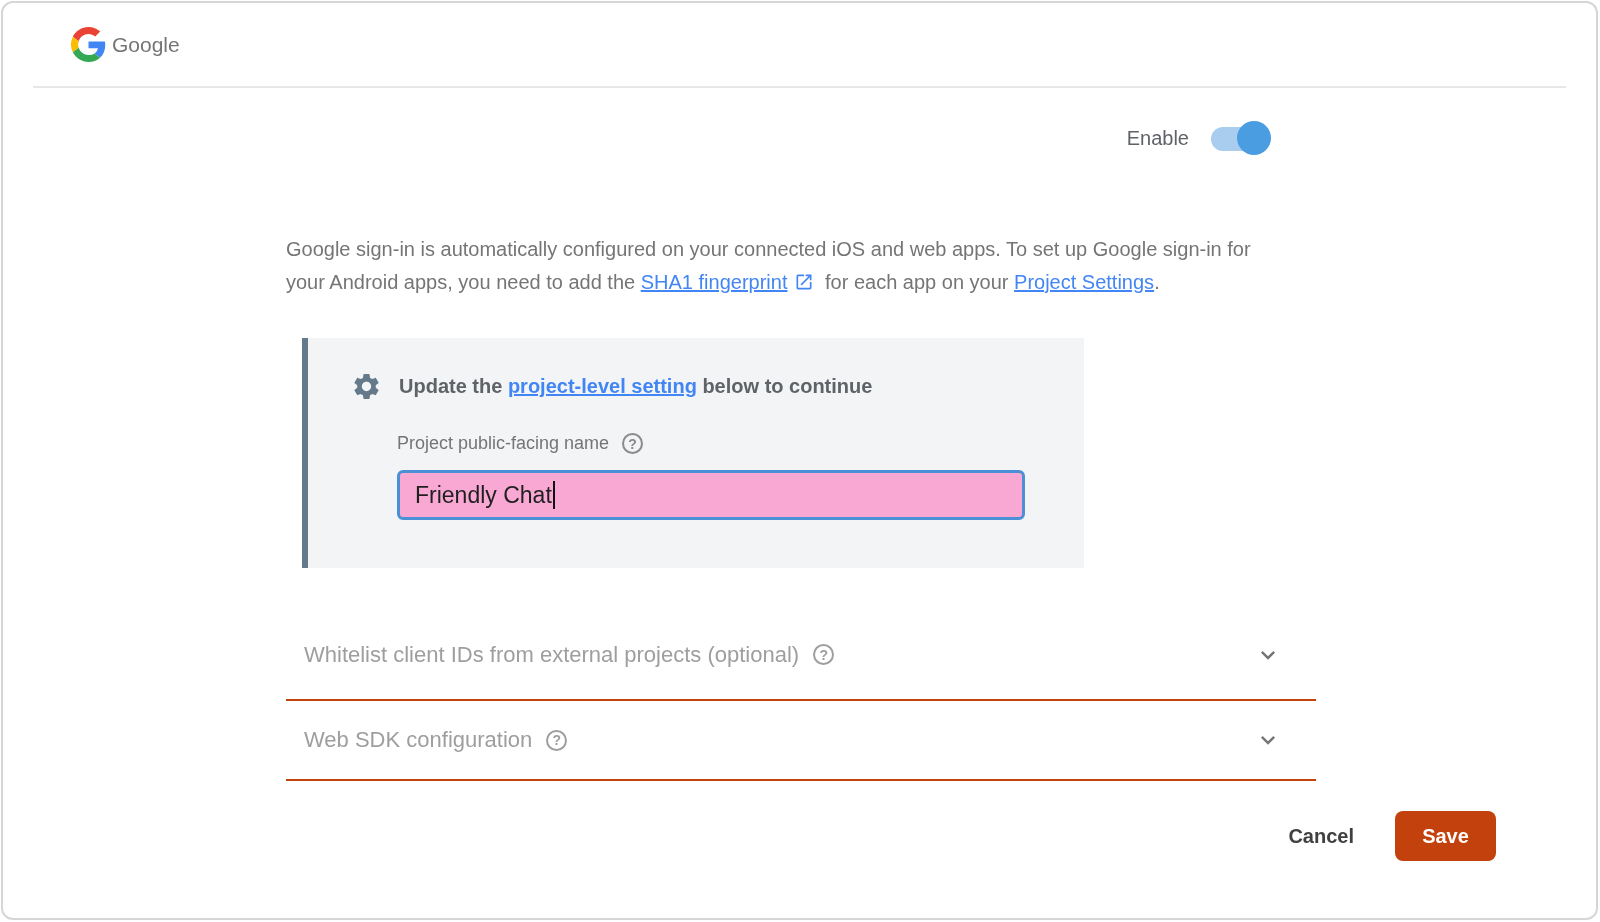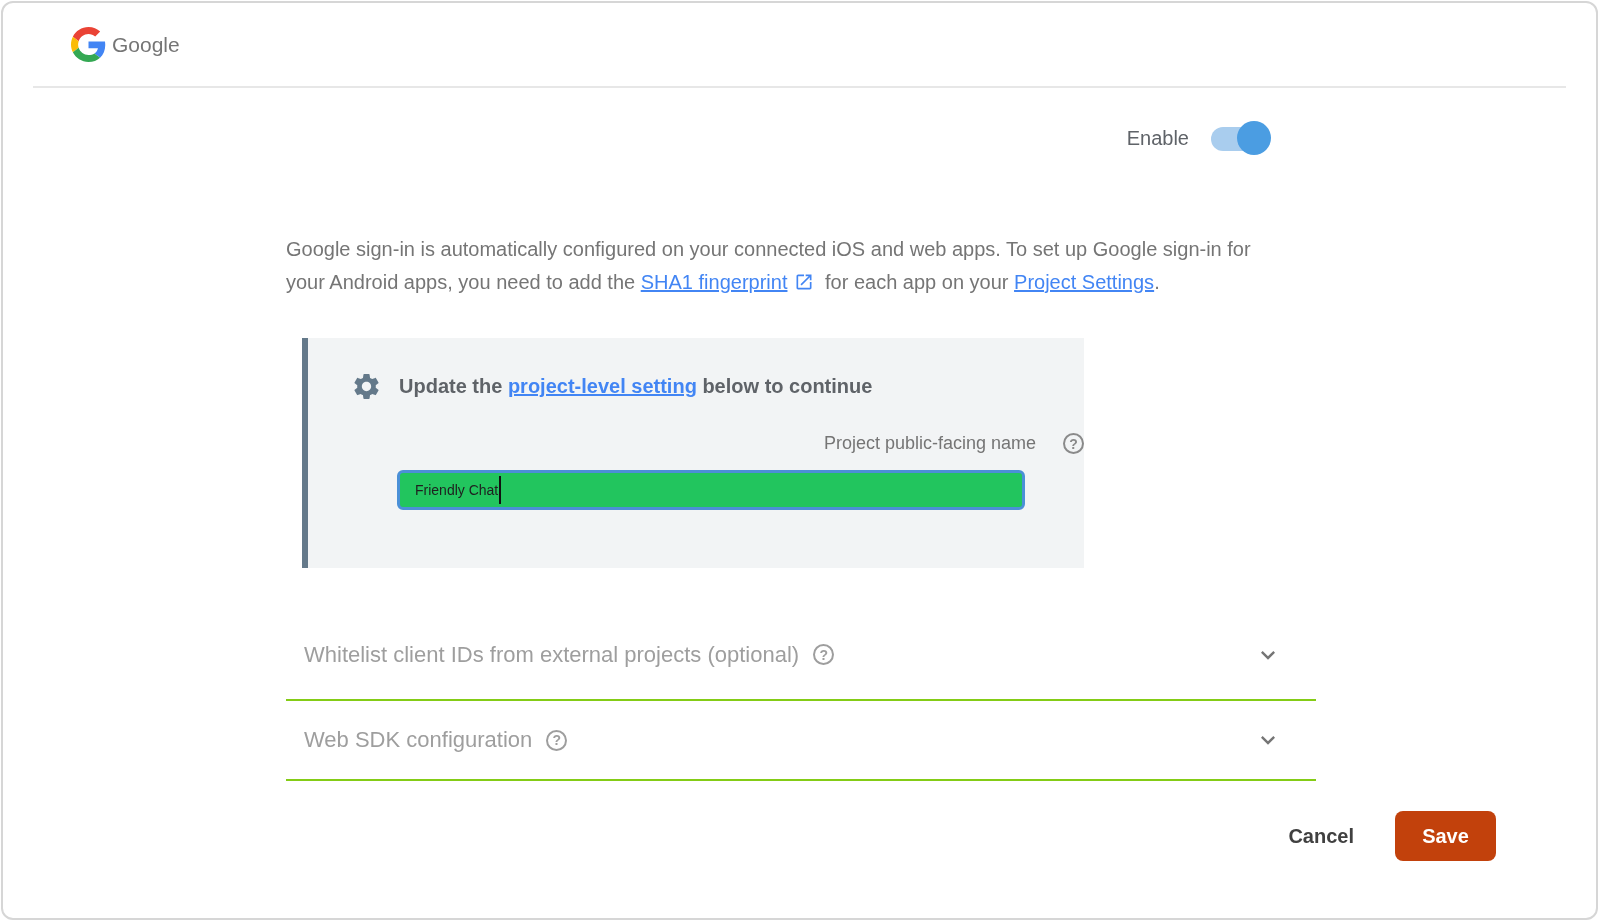--- a/index.html
+++ b/index.html
@@ -41,40 +41,40 @@
   .callout {
     position:absolute; left:283px; top:335px; width:782px; height:230px;
     background:#f2f4f5; border-left:6px solid #64798a;
     padding:33px 0 0 43px;
     margin-left:16px;
   }
   .callout-head { display:flex; align-items:center; gap:17px; }
   .gear-icon { width:31px; height:31px; flex:none; }
   .callout-text { font-size:20px; font-weight:bold; color:#5f6368; }
   .field { margin-left:46px; margin-top:31px; }
-  .field-label { display:flex; align-items:center; gap:27px; font-size:18px; color:#757575;justify-content:flex-end; }
+  .field-label { display:flex; align-items:center; gap:13px; font-size:18px; color:#757575; }
   .help-icon {
     width:21px; height:21px; border:2px solid #8a8a8a; border-radius:50%;
     display:inline-flex; align-items:center; justify-content:center;
     font-size:14px; font-weight:bold; color:#8a8a8a; flex:none; cursor:pointer;
   }
   .input-box {
-    margin-top:16px; width:628px; height:40px; background:#22c55e;
+    margin-top:16px; width:628px; height:50px; background:#f9a8d4;
     border:3px solid #4b90d7; border-radius:6px;
     display:flex; align-items:center; padding:0 15px;
-    font-size:14px; color:#1f1f1f; cursor:text;
+    font-size:23px; color:#1f1f1f; cursor:text;
   }
   .caret { display:inline-block; width:2px; height:28px; background:#111; margin-left:1px; animation:blink 1.1s step-end infinite; }
   @keyframes blink { 0%{opacity:1} 50%{opacity:0} 100%{opacity:1} }
 
   
   .sections { position:absolute; left:283px; top:607px; width:1030px; }
   .section-row {
     display:flex; align-items:center; justify-content:space-between;
-    padding:0 34px 0 18px; border-bottom:2px solid #84cc16; cursor:pointer;
+    padding:0 34px 0 18px; border-bottom:2px solid #c2410c; cursor:pointer;
   }
   .section-row.row-1 { height:91px; }
   .section-row.row-2 { height:80px; }
   .section-left { display:flex; align-items:center; gap:14px; }
   .section-title { font-size:22px; color:#9e9e9e; }
   .section-left .help-icon { border-color:#9e9e9e; color:#9e9e9e; }
   .chevron-icon { width:28px; height:28px; flex:none; }
 
   
   .footer {

